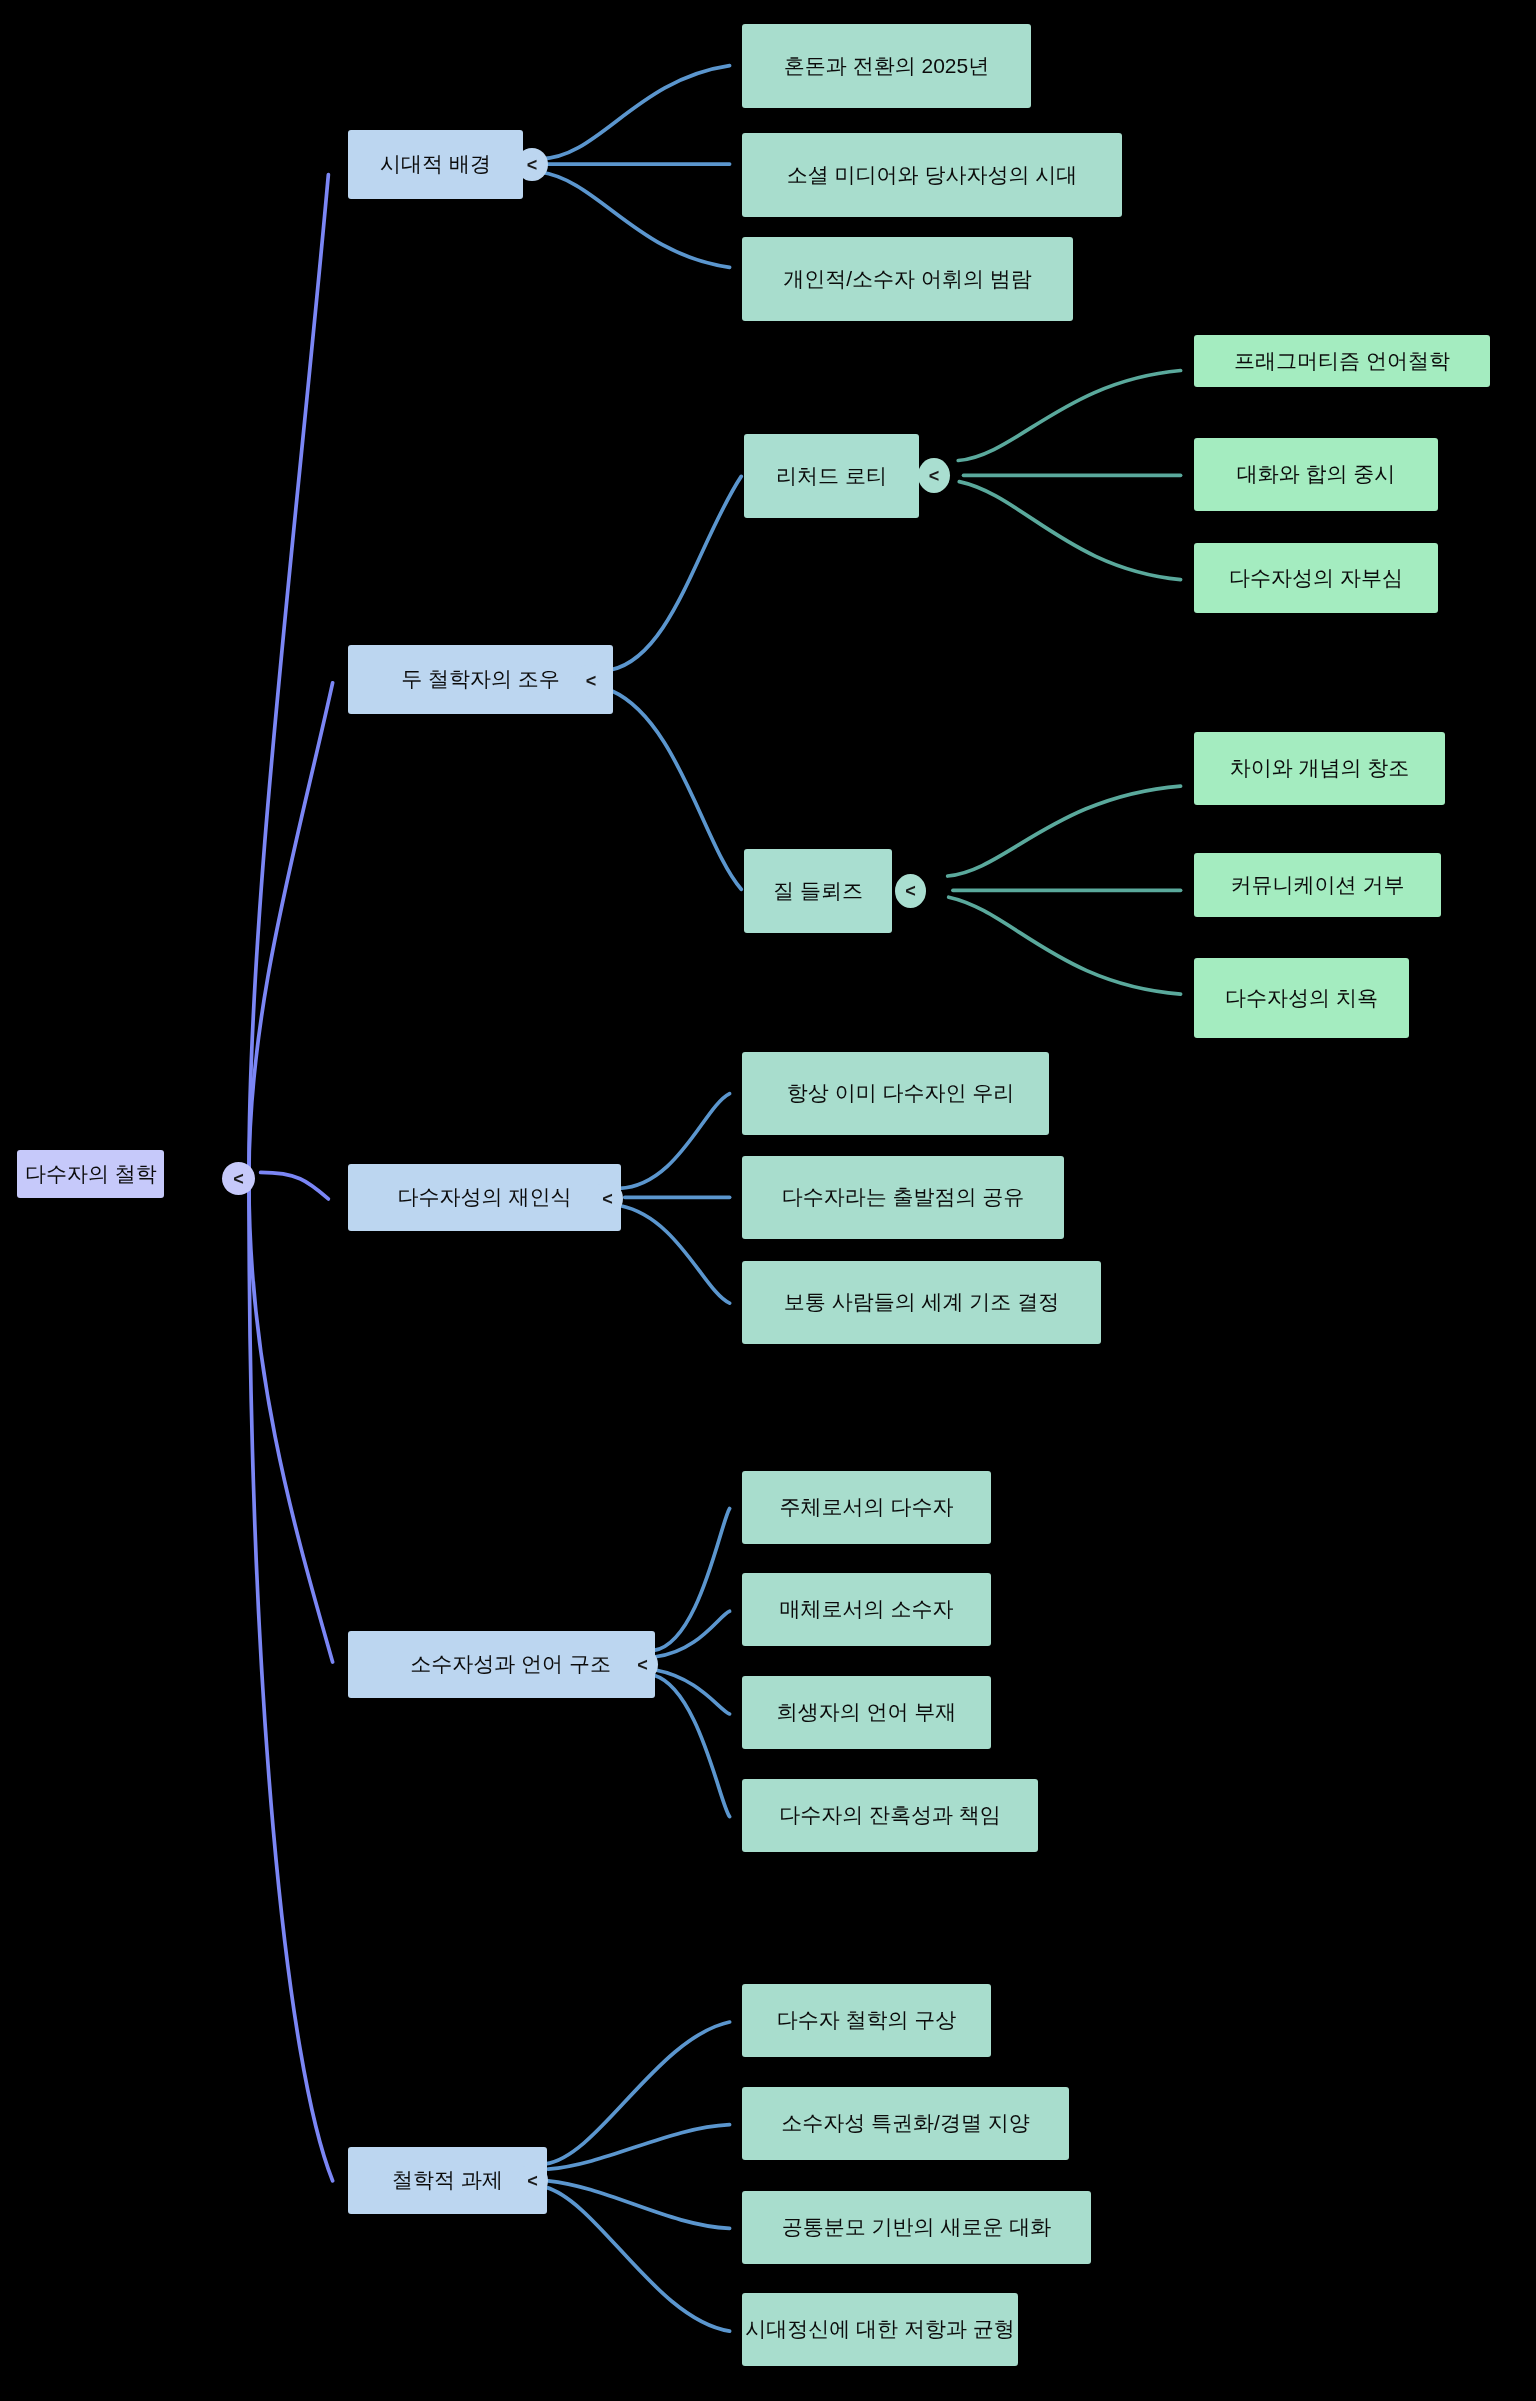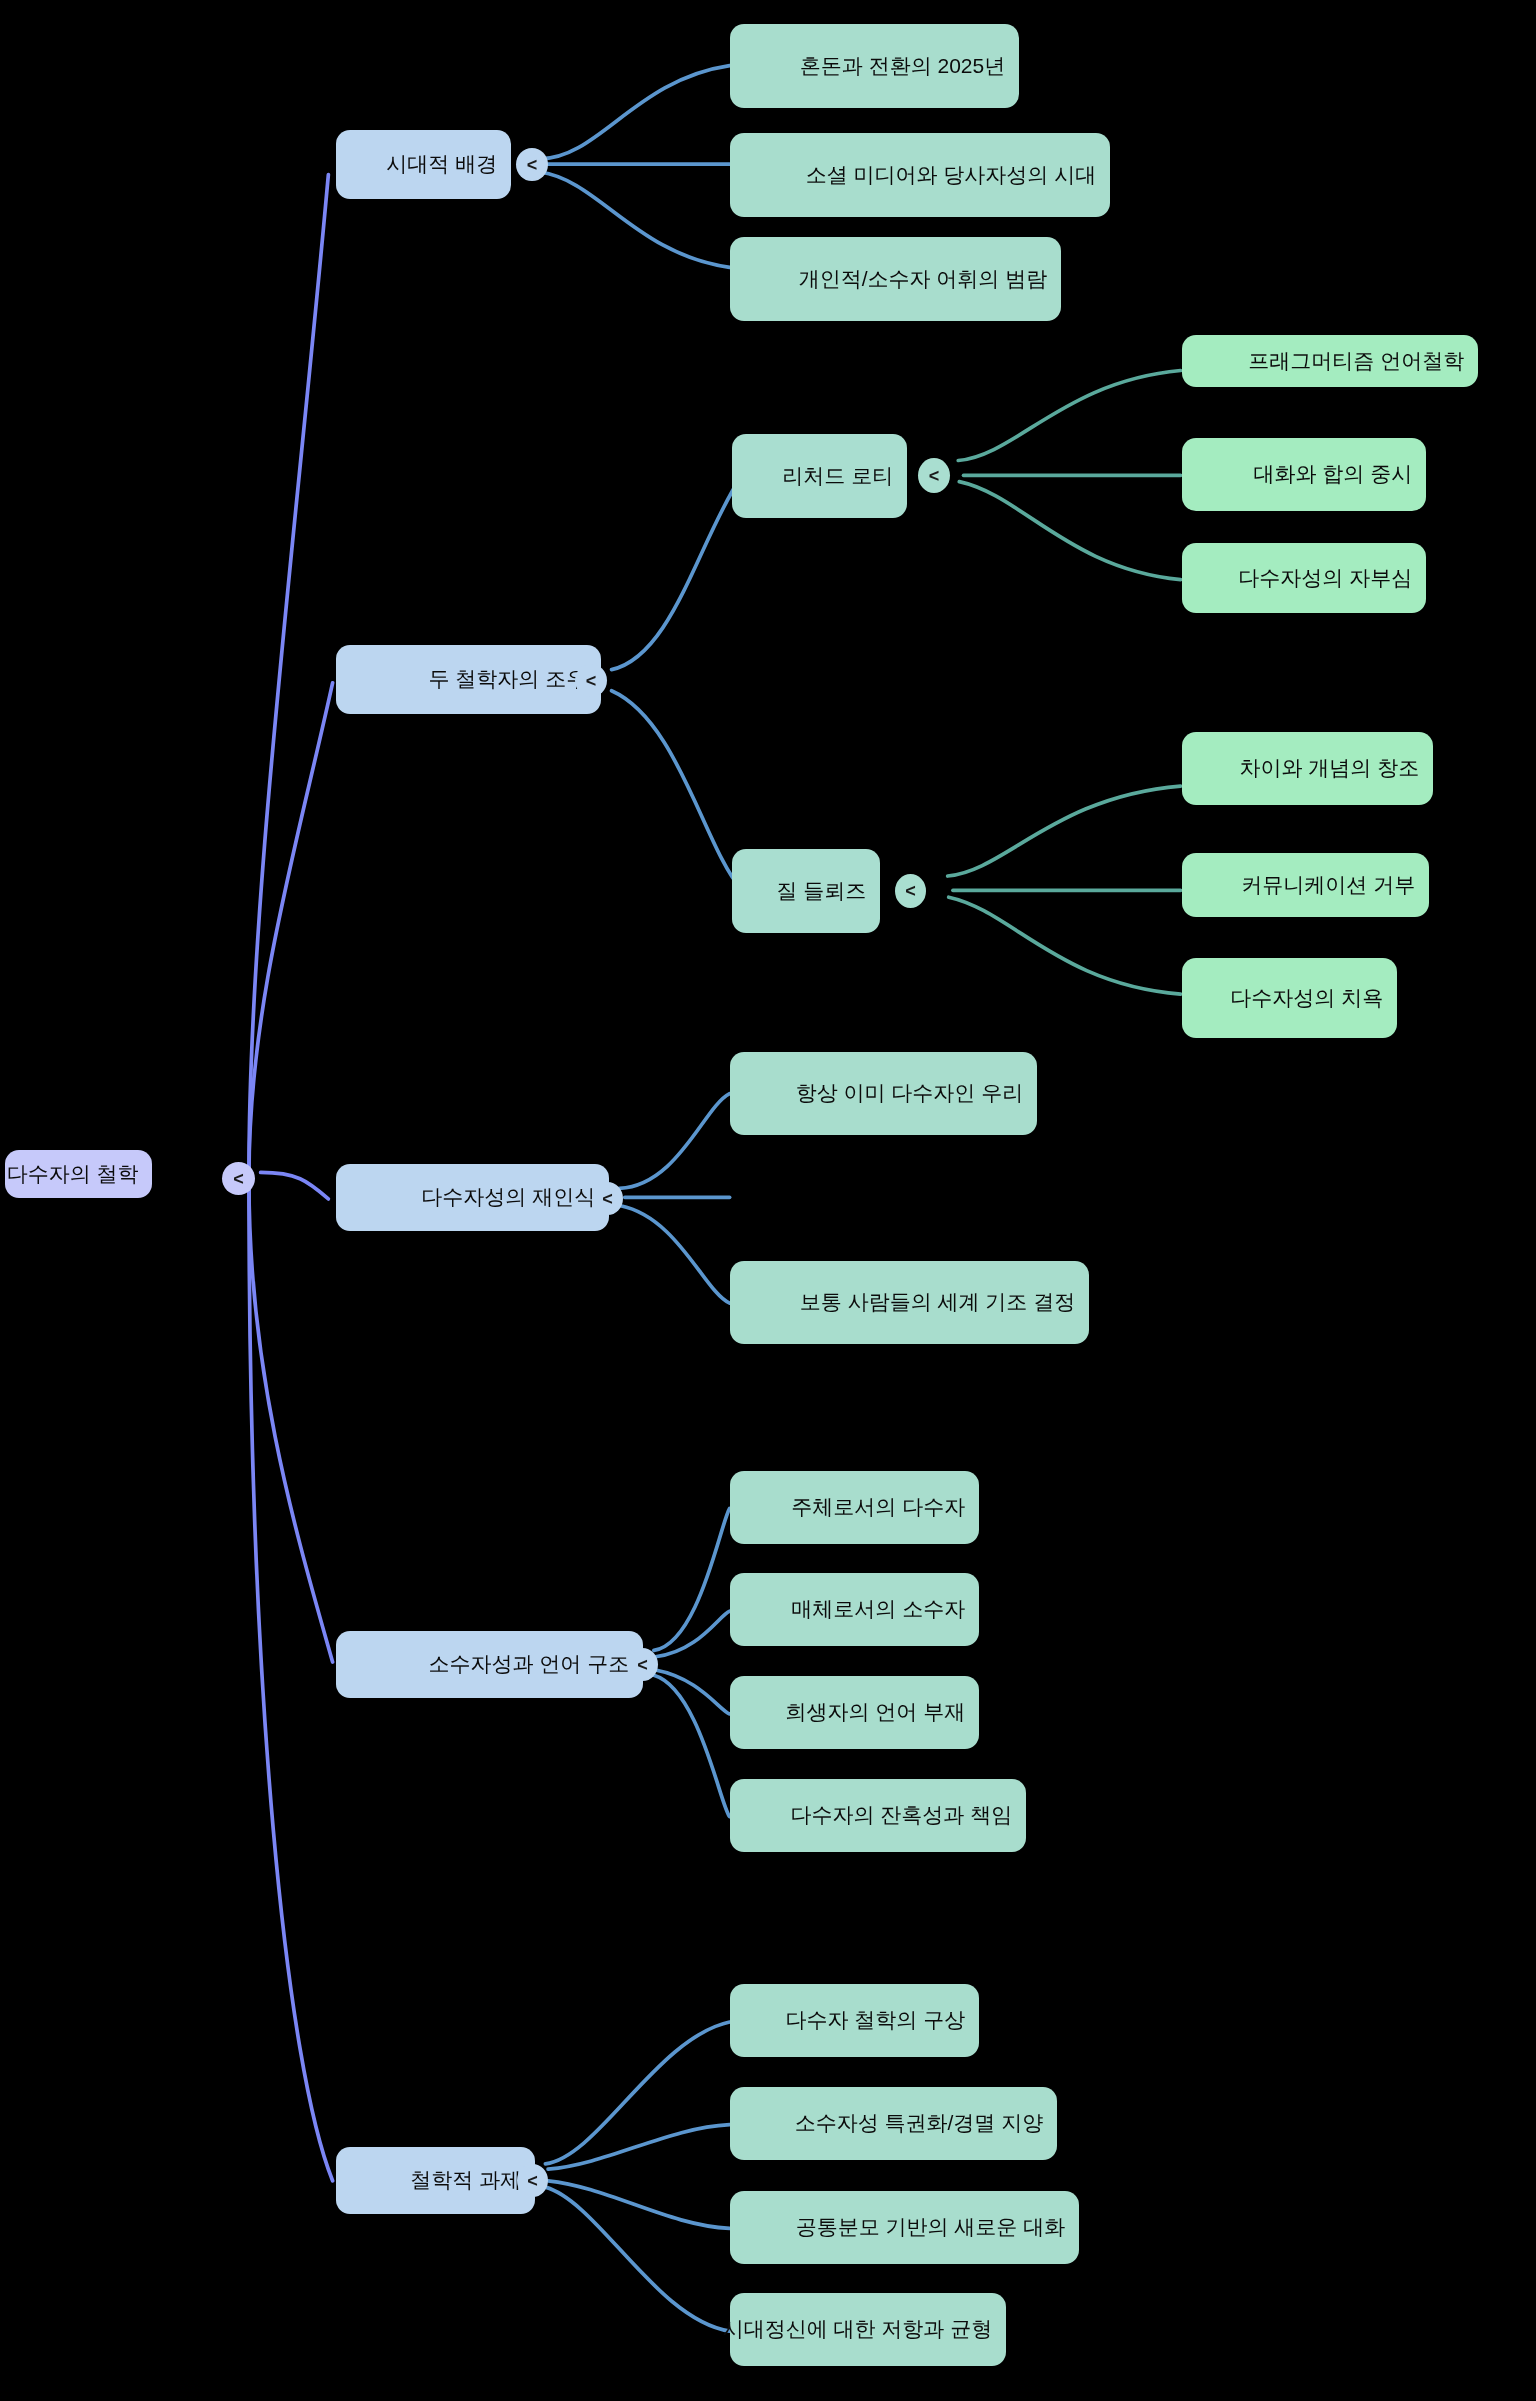--- a/index.html
+++ b/index.html
@@ -4,28 +4,29 @@
 <style>
   html,body{margin:0;padding:0;background:#000;}
   body{
     font-family:"Liberation Sans","DejaVu Sans",sans-serif;
     width:1537px;height:2401px;position:relative;overflow:hidden;
   }
   #stage{position:absolute;left:0;top:0;width:1537px;height:2401px;}
   svg#edges{position:absolute;left:0;top:0;width:1537px;height:2401px;}
   .node{
     position:absolute;
-    display:flex;align-items:center;justify-content:flex-end;
+    display:flex;align-items:center;justify-content:center;
     box-sizing:border-box;
-    border-radius:14px;
+    border-radius:3px;
     color:#0b0b0b;
     text-align:center;
     line-height:1.15;
     white-space:nowrap;
     padding:0 13.8px;
+    margin-left:12px;
   }
   .node.root{background:#c6c9fa;font-size:21px;}
   .node.l1{background:#bcd6f0;font-size:21px;}
   .node.l2{background:#a9ded0;font-size:21px;}
   .node.leafA{background:#a8ddcd;font-size:21px;}
   .node.leafB{background:#a4ecc0;font-size:21px;}
   .toggle{
     position:absolute;
     border-radius:50%;
     display:flex;align-items:center;justify-content:center;
@@ -167,20 +168,23 @@
   <div class="node l1" style="left:336px;top:1164px;width:273px;height:67px;">
     <span>다수자성의 재인식</span>
   </div>
   <div class="toggle t1" style="left:592px;top:1182px;width:31px;height:33px;">
     <span>&lt;</span>
   </div>
 
   <div class="node leafA" style="left:730px;top:1052px;width:307px;height:83px;padding-left:24px;">
     <span>항상 이미 다수자인 우리</span>
   </div>
+  <div class="node leafA" style="left:730px;top:1156px;width:322px;height:83px;">
+    <span>다수자라는 출발점의 공유</span>
+  </div>
   <div class="node leafA" style="left:730px;top:1261px;width:359px;height:83px;">
     <span>보통 사람들의 세계 기조 결정</span>
   </div>
 
   <div class="node l1" style="left:336px;top:1631px;width:307px;height:67px;padding-left:32px;">
     <span>소수자성과 언어 구조</span>
   </div>
   <div class="toggle t1" style="left:627px;top:1648px;width:31px;height:33px;">
     <span>&lt;</span>
   </div>

